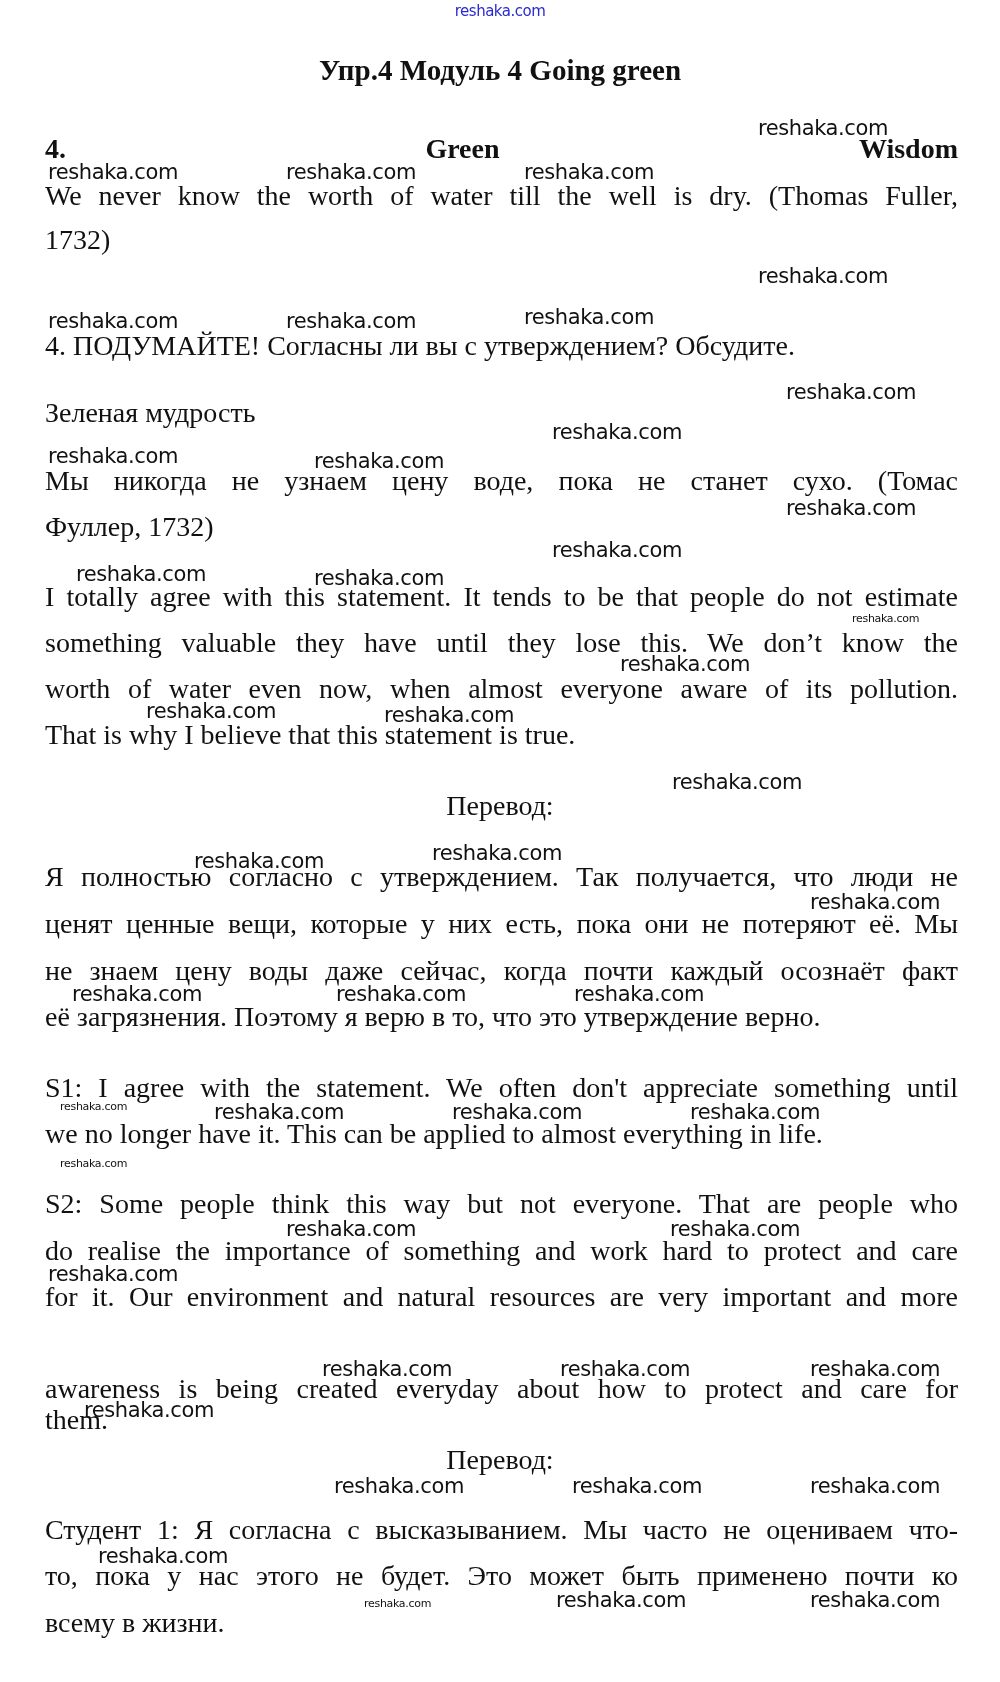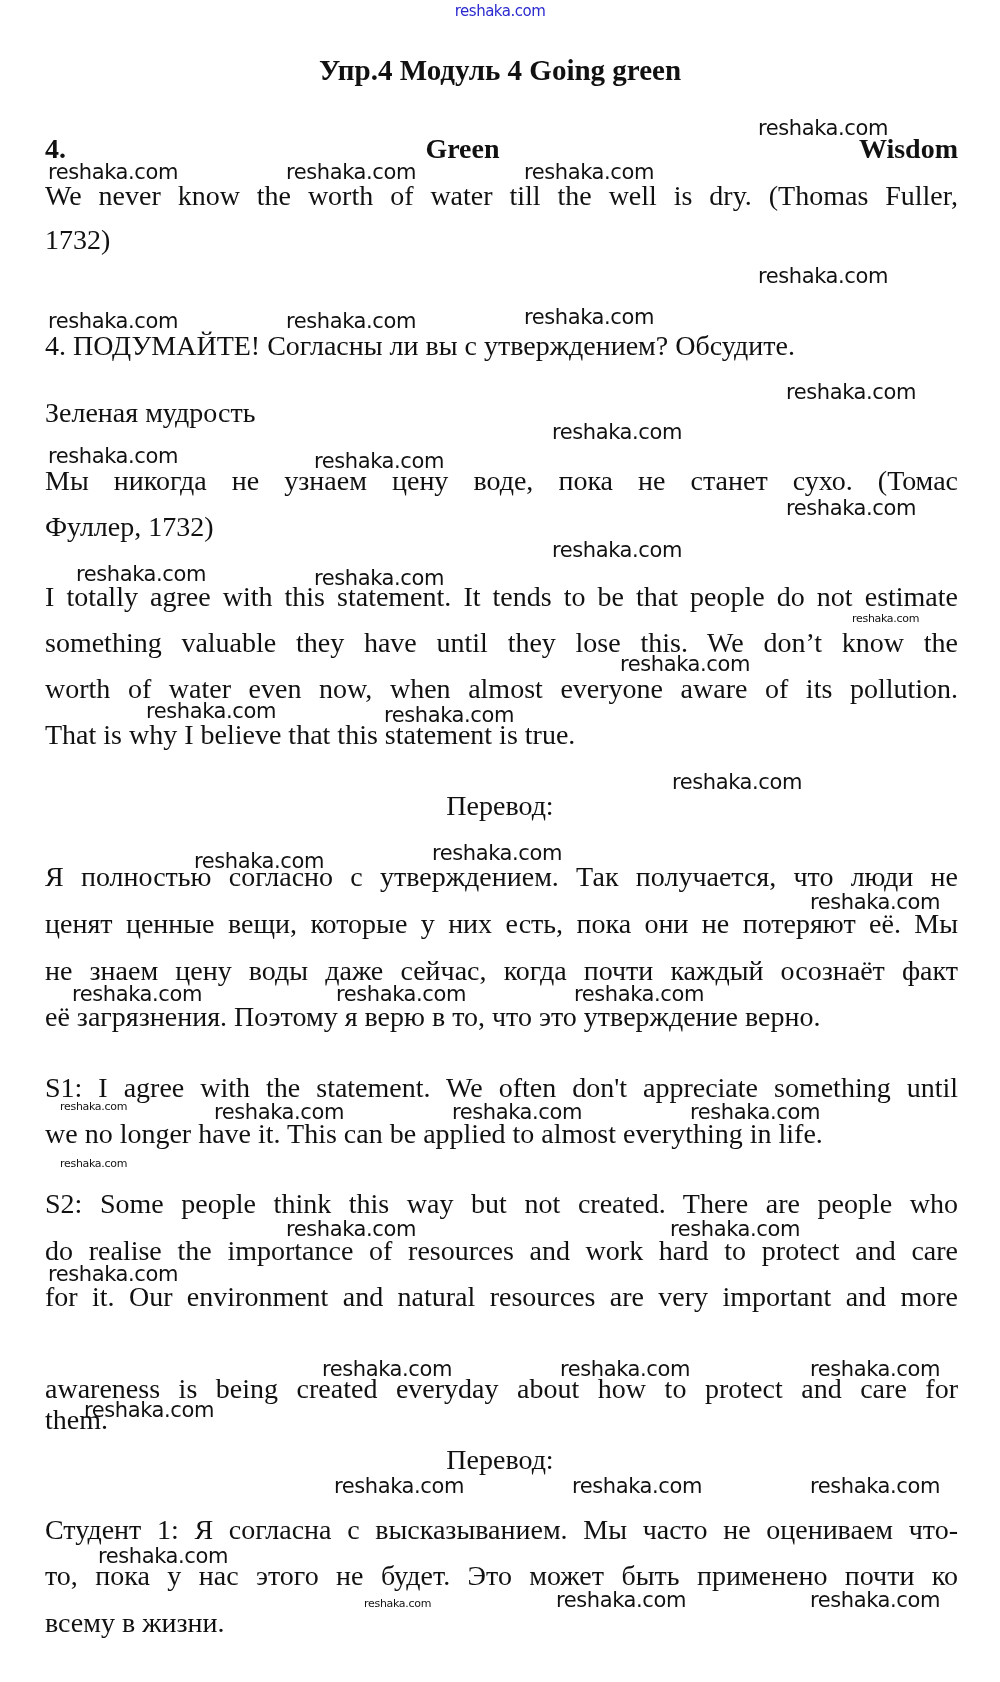--- a/index.html
+++ b/index.html
@@ -47,22 +47,22 @@
 <div class="abs center serif" style="top:790px;">Перевод:</div>
 
 <div class="abs line serif justify" style="top:861px;">Я полностью согласно с утверждением. Так получается, что люди не</div>
 <div class="abs line serif justify" style="top:908px;">ценят ценные вещи, которые у них есть, пока они не потеряют её. Мы</div>
 <div class="abs line serif justify" style="top:955px;">не знаем цену воды даже сейчас, когда почти каждый осознаёт факт</div>
 <div class="abs line serif" style="top:1001px;">её загрязнения. Поэтому я верю в то, что это утверждение верно.</div>
 
 <div class="abs line serif justify" style="top:1072px;">S1: I agree with the statement. We often don't appreciate something until</div>
 <div class="abs line serif" style="top:1118px;">we no longer have it. This can be applied to almost everything in life.</div>
 
-<div class="abs line serif justify" style="top:1188px;">S2: Some people think this way but not created. There are people who</div>
-<div class="abs line serif justify" style="top:1235px;">do realise the importance of resources and work hard to protect and care</div>
+<div class="abs line serif justify" style="top:1188px;">S2: Some people think this way but not everyone. That are people who</div>
+<div class="abs line serif justify" style="top:1235px;">do realise the importance of something and work hard to protect and care</div>
 <div class="abs line serif justify" style="top:1281px;">for it. Our environment and natural resources are very important and more</div>
 <div class="abs line serif justify" style="top:1373px;">awareness is being created everyday about how to protect and care for</div>
 <div class="abs line serif" style="top:1404px;">them.</div>
 
 <div class="abs center serif" style="top:1444px;">Перевод:</div>
 
 <div class="abs line serif justify" style="top:1514px;">Студент 1: Я согласна с высказыванием. Мы часто не оцениваем что-</div>
 <div class="abs line serif justify" style="top:1560px;">то, пока у нас этого не будет. Это может быть применено почти ко</div>
 <div class="abs line serif" style="top:1607px;">всему в жизни.</div>
 

